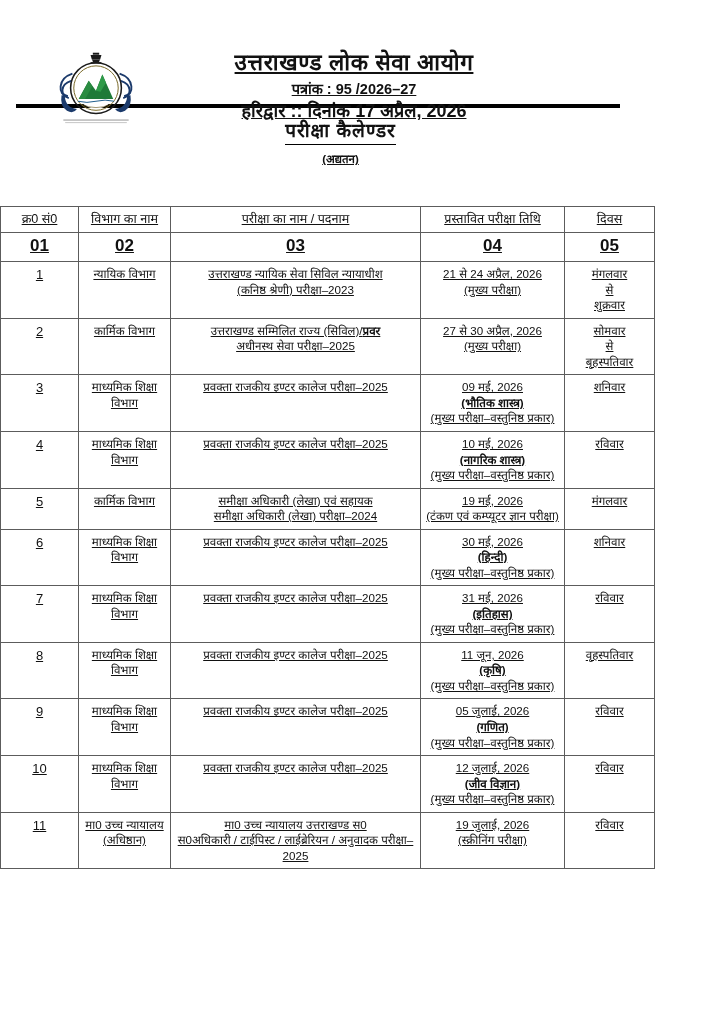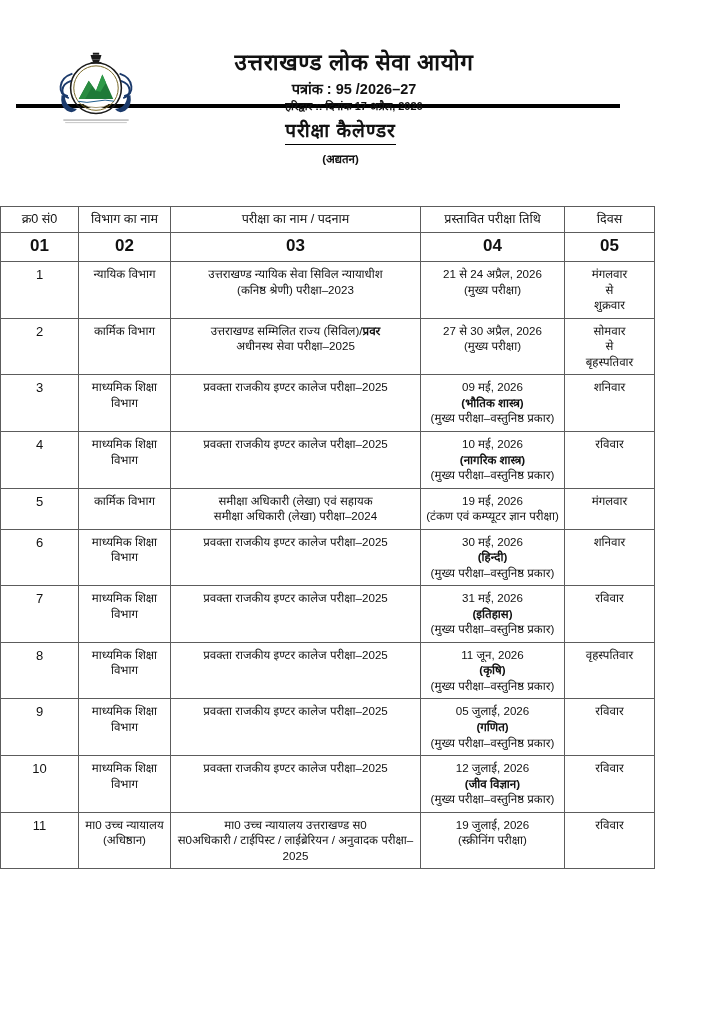--- a/index.html
+++ b/index.html
@@ -15,20 +15,21 @@
     color: #111111;
     position: relative;
     overflow: hidden;
   }
 
   .page {
     width: 636px;
     height: 1024px;
     padding: 0;
     position: relative;
+    text-decoration: underline;
   }
 
   
   .masthead {
     display: flex;
     align-items: flex-start;
     padding: 48px 40px 0 44px;
     height: 96px;
   }
   .emblem-wrap {
@@ -58,21 +59,21 @@
     white-space: nowrap;
   }
   .letter-no {
     font-size: 14.5px;
     font-weight: bold;
     margin-top: 3px;
     line-height: 1.25;
     white-space: nowrap;
   }
   .place-date {
-    font-size: 11px;
+    font-size: 18px;
     font-weight: bold;
     margin-top: 2px;
     line-height: 1.25;
     white-space: nowrap;
   }
 
   
   .divider {
     margin: 8px auto 0 auto;
     width: 604px;

